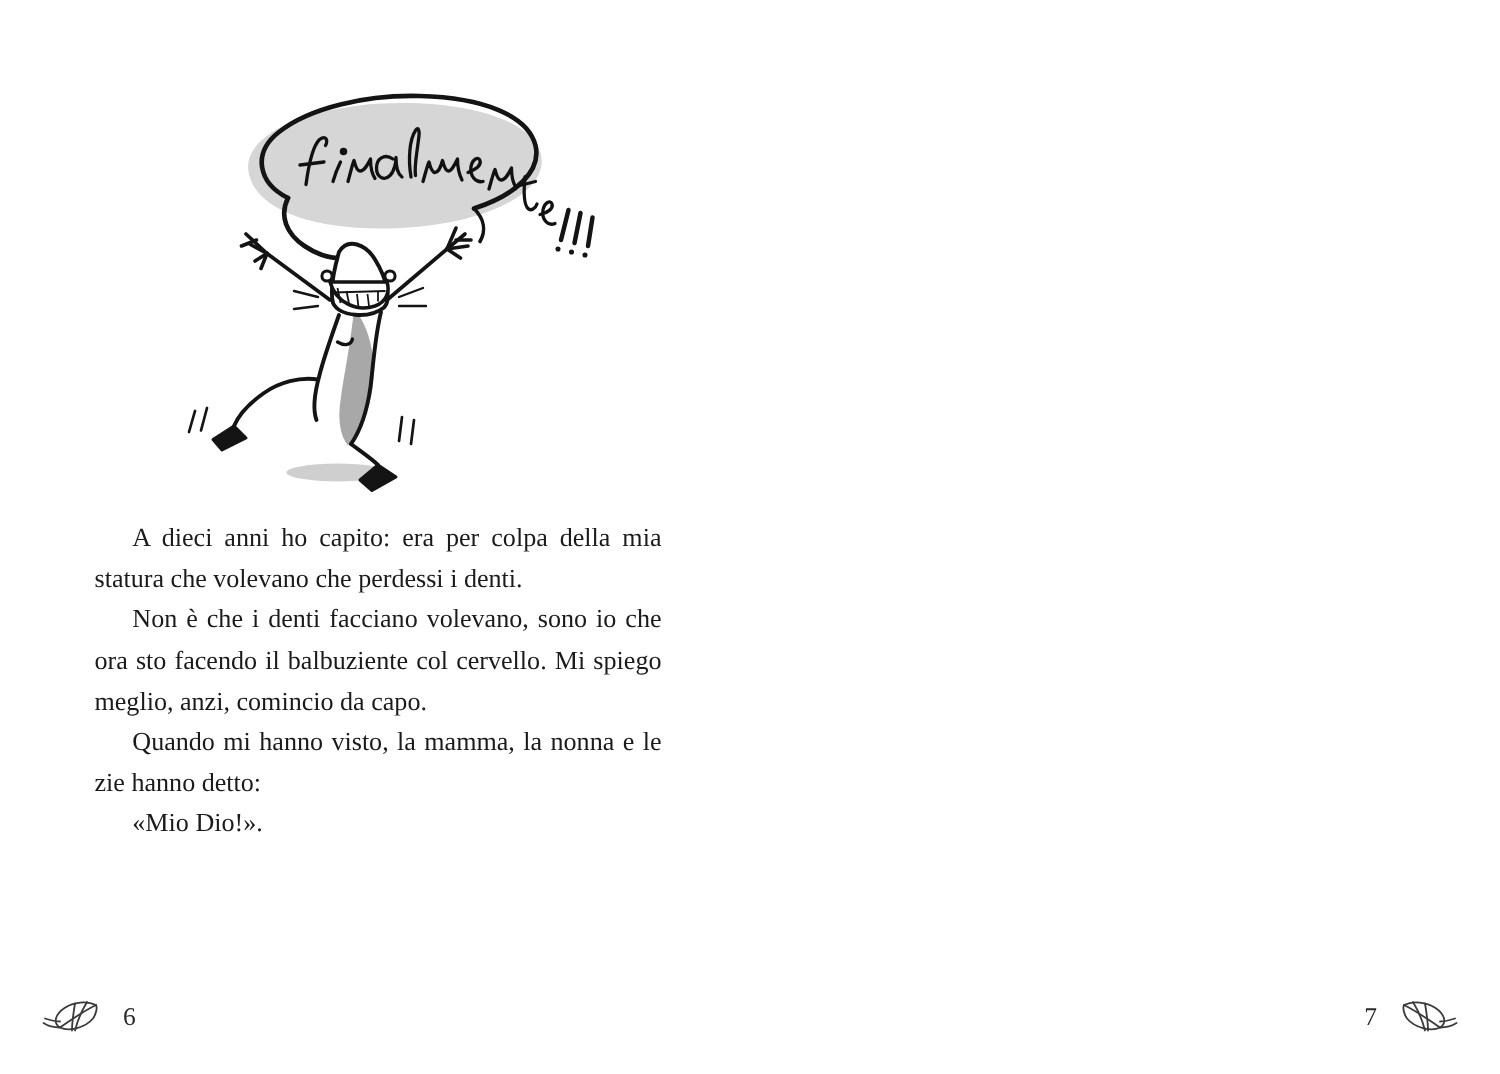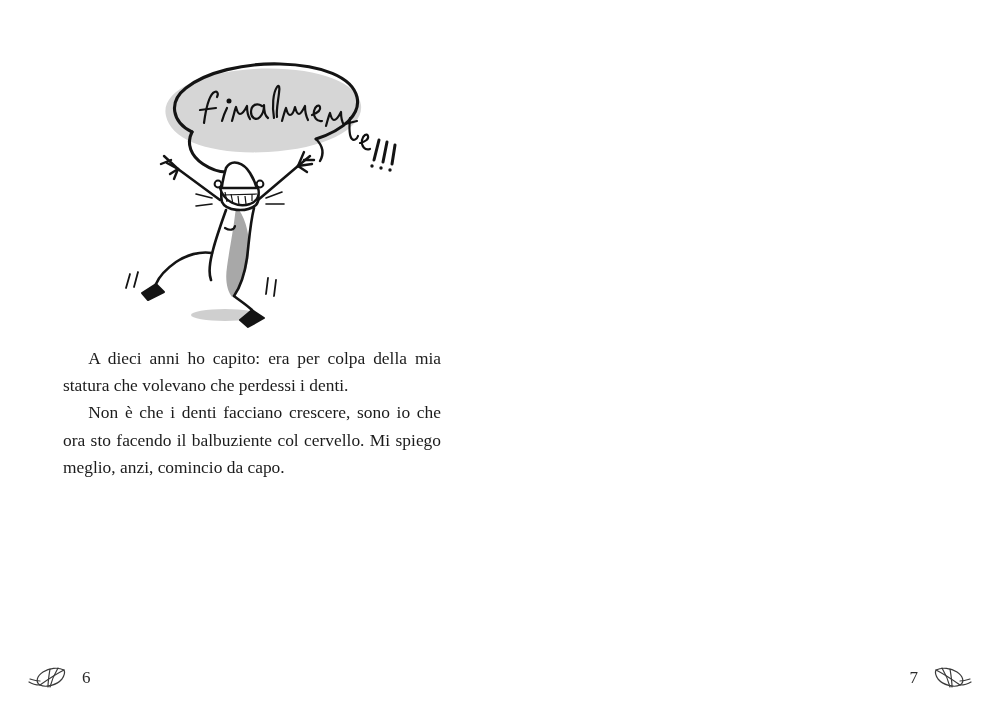--- a/index.html
+++ b/index.html
@@ -180,21 +180,23 @@
           <path d="M22 226 L18 240"></path>
             <path d="M30 224 L26 239"></path>
           <path d="M160 230 L158 246"></path>
             <path d="M168 232 L166 248"></path>
         </g>
       </svg>
     </div>
 
     <div class="textblock" id="left-text">
       <p>A dieci anni ho capito: era per colpa della mia statura che volevano che perdessi i denti.</p>
-      <p>Non è che i denti facciano crescere, sono io che ora sto facendo il balbuziente col cervello. Mi spiego meglio, anzi, comincio da capo.</p>
+      <p>Non è che i denti facciano volevano, sono io che ora sto facendo il balbuziente col cervello. Mi spiego meglio, anzi, comincio da capo.</p>
+      <p>Quando mi hanno visto, la mamma, la nonna e le zie hanno detto:</p>
+      <p>«Mio Dio!».</p>
     </div>
 
     <div class="folio" id="folio-left">
       <svg class="ornament" width="38" height="22" viewBox="0 0 38 22">
         <g fill="none" stroke="#3a3a3a" stroke-width="1.2" stroke-linecap="round" stroke-linejoin="round">
           <path d="M36 4 C30 1 21 2 15 6 C9 10 7 16 12 19 C18 22 29 19 34 13 C36 10 37 6 36 4 Z"></path>
           <path d="M36 4 C30 7 22 12 12 19"></path>
           <path d="M30 2 C27 7 24 13 22 21"></path>
           <path d="M22 3 C21 9 20 15 20 21"></path>
           <path d="M12 19 C8 19 4 18 1 16"></path>

